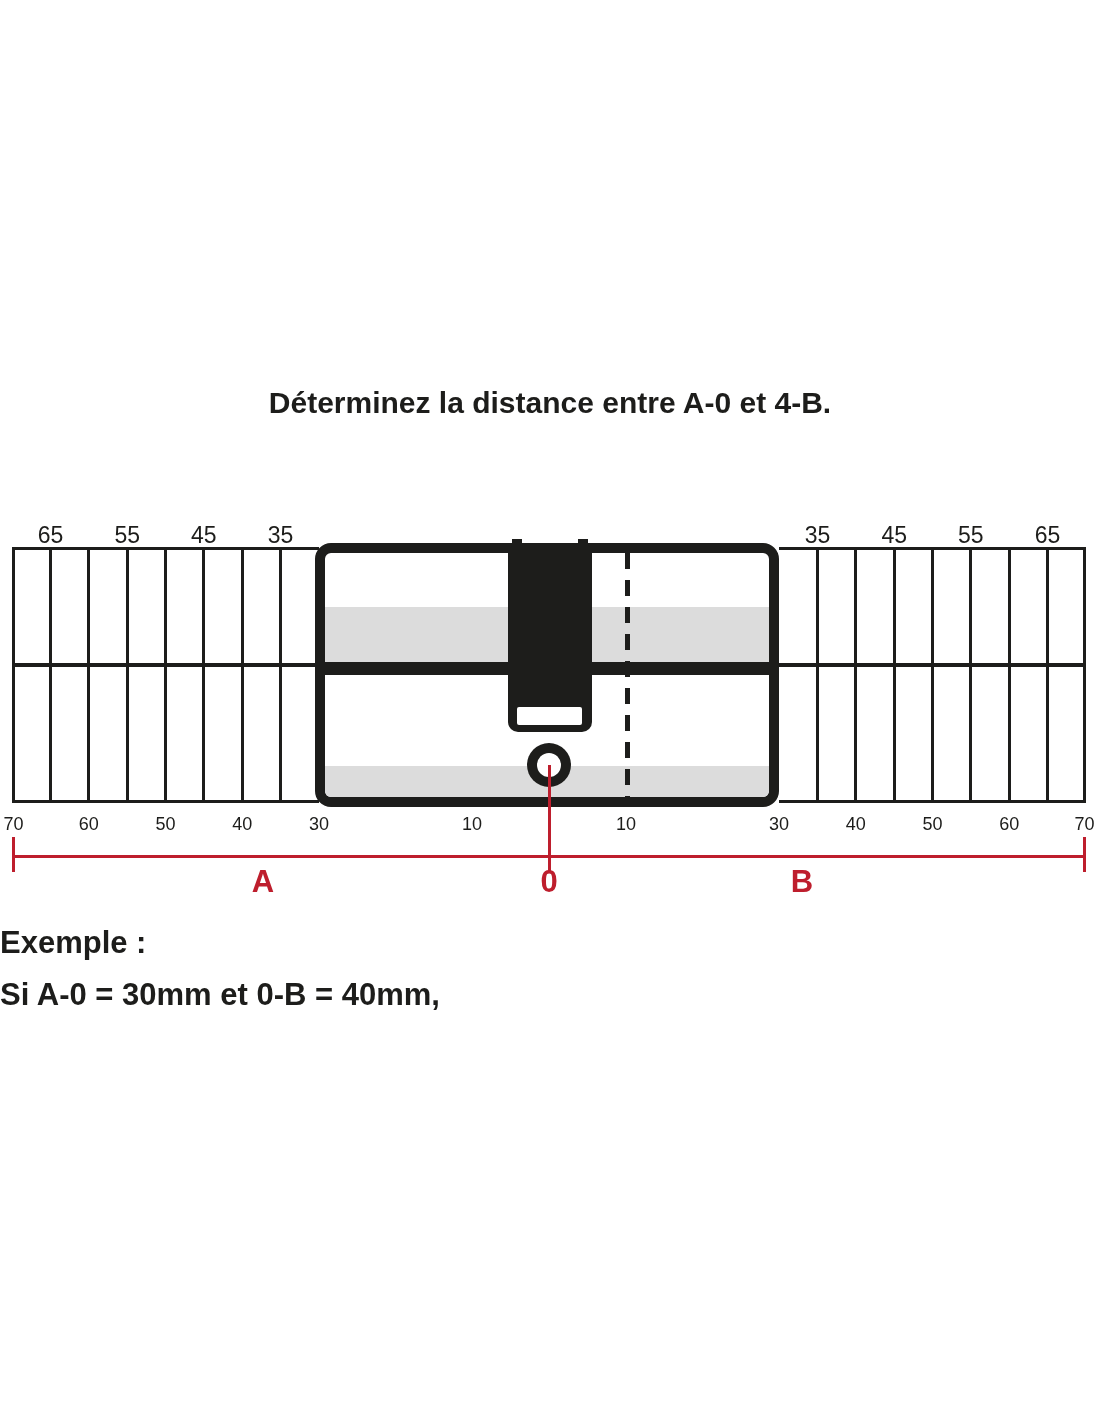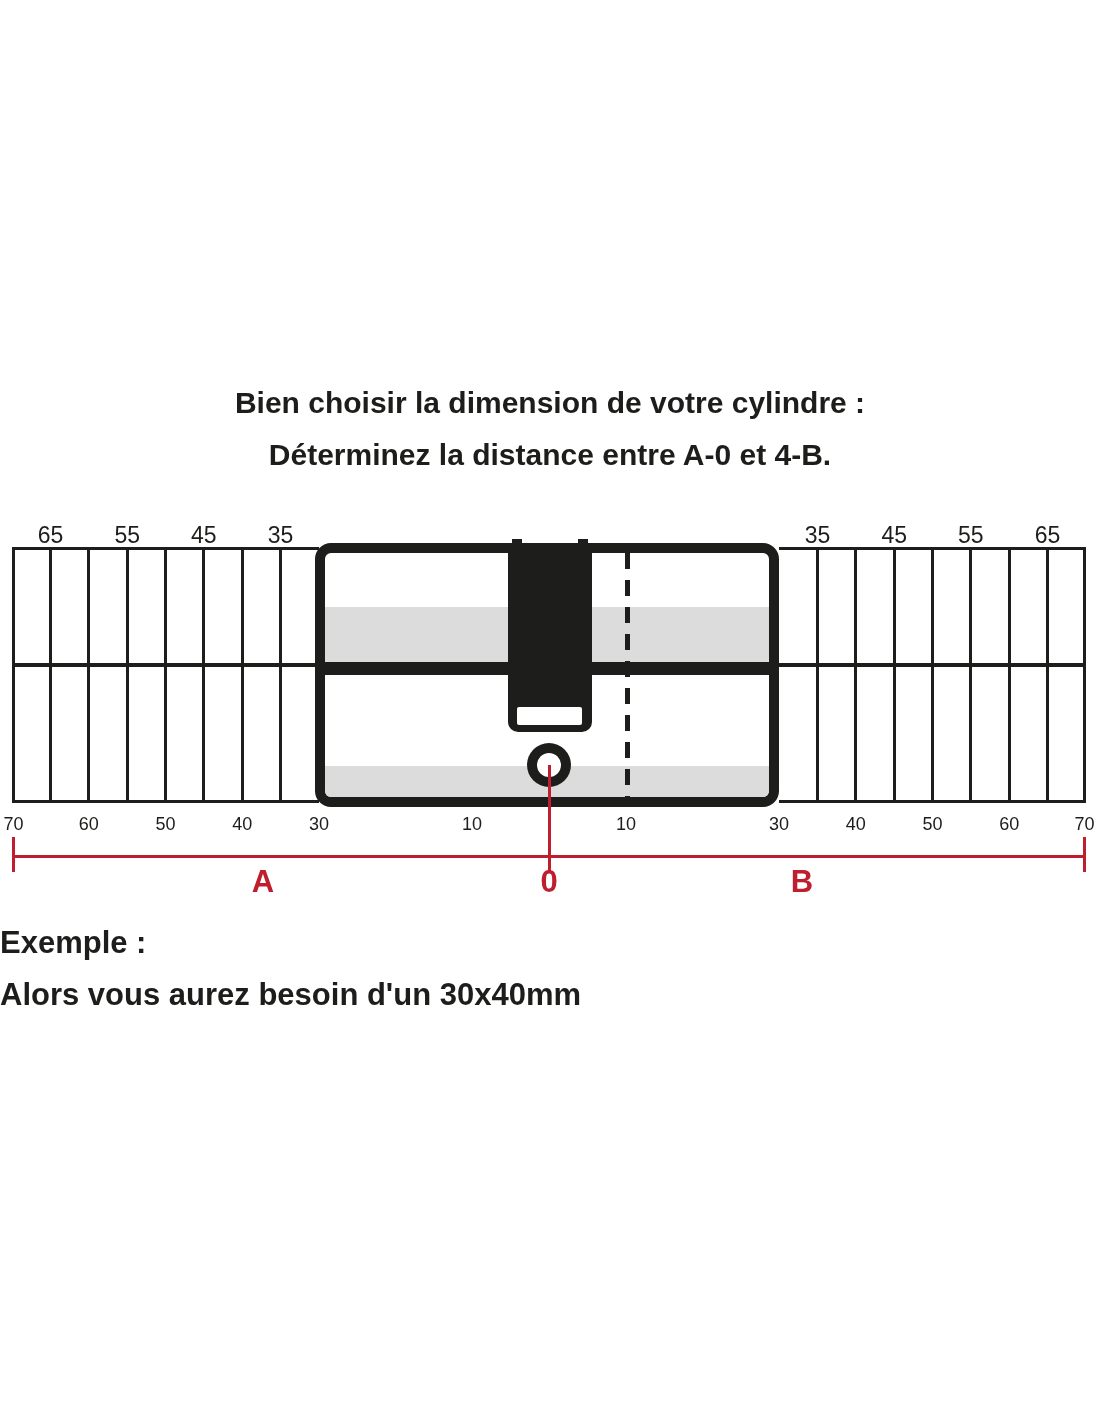--- a/index.html
+++ b/index.html
@@ -79,21 +79,20 @@
     position:absolute;top:864px;transform:translateX(-50%);
     font-size:31px;font-weight:700;line-height:36px;color:var(--accent-red);
   }
 </style>
 </head>
 <body>
 
 <div class="canvas">
 
   <div class="title">
-    <div>Bien choisir la dimension de votre cylindre :</div>
     <div>Déterminez la distance entre A-0 et 4-B.</div>
   </div>
 
   <div>
 
     <div class="hline" style="left:12px;top:547px;width:307px;"></div>
     <div class="hline mid" style="left:12px;top:663px;width:307px;"></div>
     <div class="hline" style="left:12px;top:800px;width:307px;"></div>
     <div class="vline" style="left:12px;"></div>
     <div class="vline" style="left:49px;"></div>
@@ -156,16 +155,16 @@
     <div class="red measure-h"></div>
     <div class="red measure-tick left"></div>
     <div class="red measure-tick right"></div>
     <div class="mlabel" style="left:263px;">A</div>
     <div class="mlabel" style="left:549px;">0</div>
     <div class="mlabel" style="left:802px;">B</div>
   </div>
 
   <div class="example">
     <div>Exemple :</div>
-    <div>Alors vous aurez besoin d'un 30x40mm</div>
+    <div>Si A-0 = 30mm et 0-B = 40mm,</div>
   </div>
 
 </div>
 
 </body></html>

